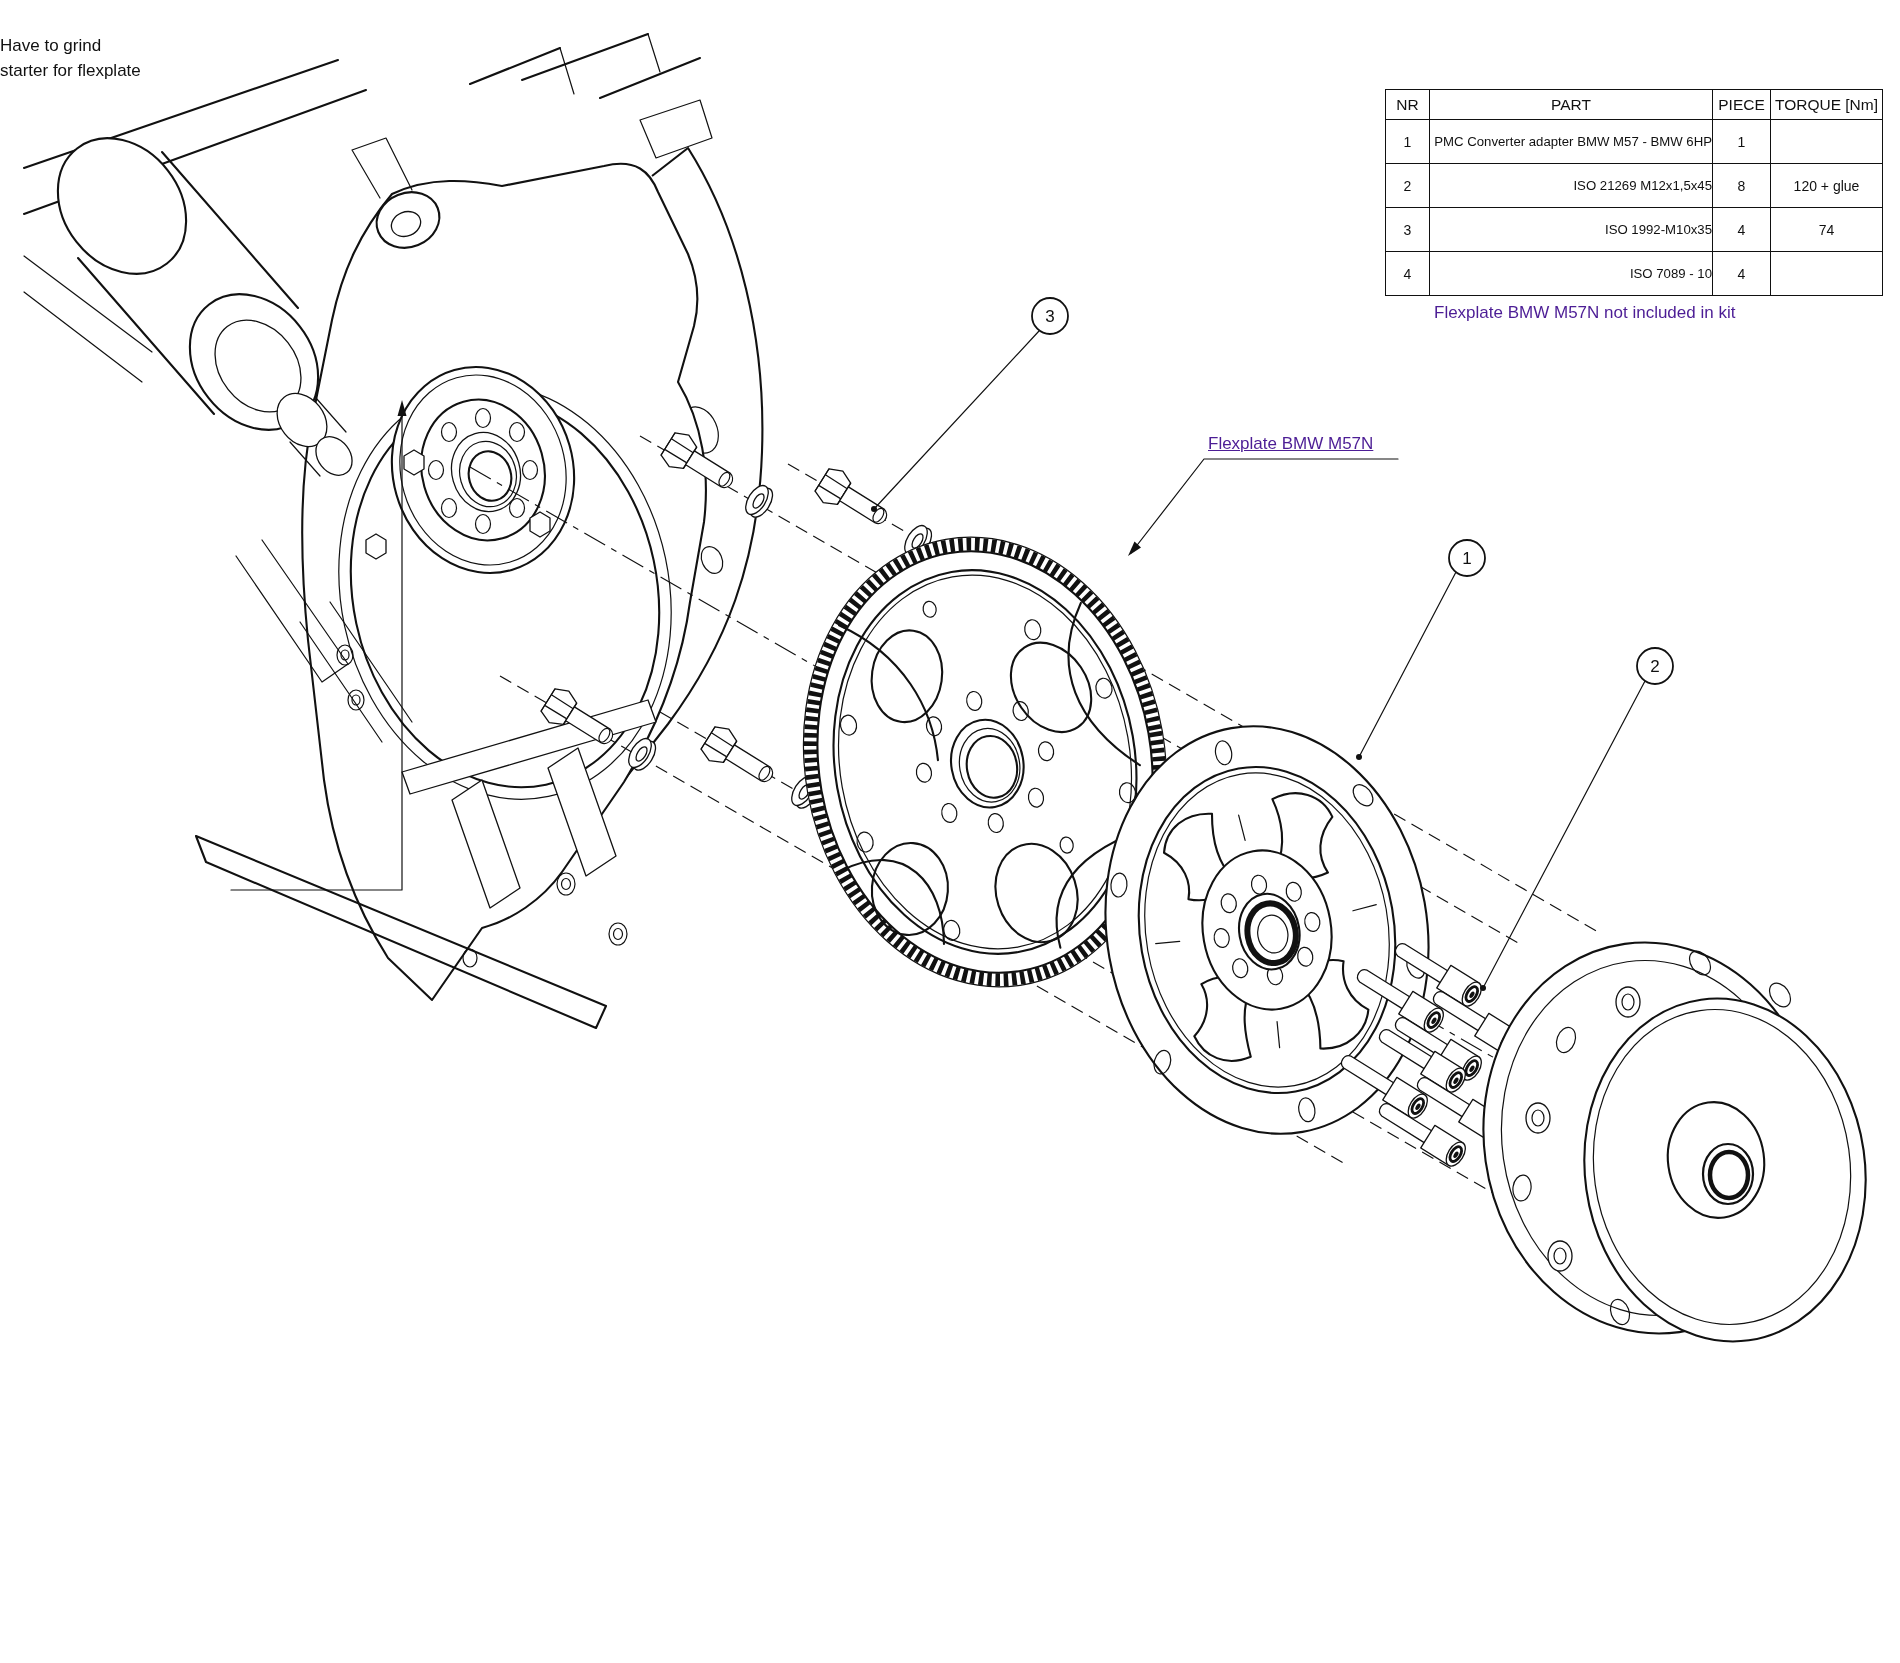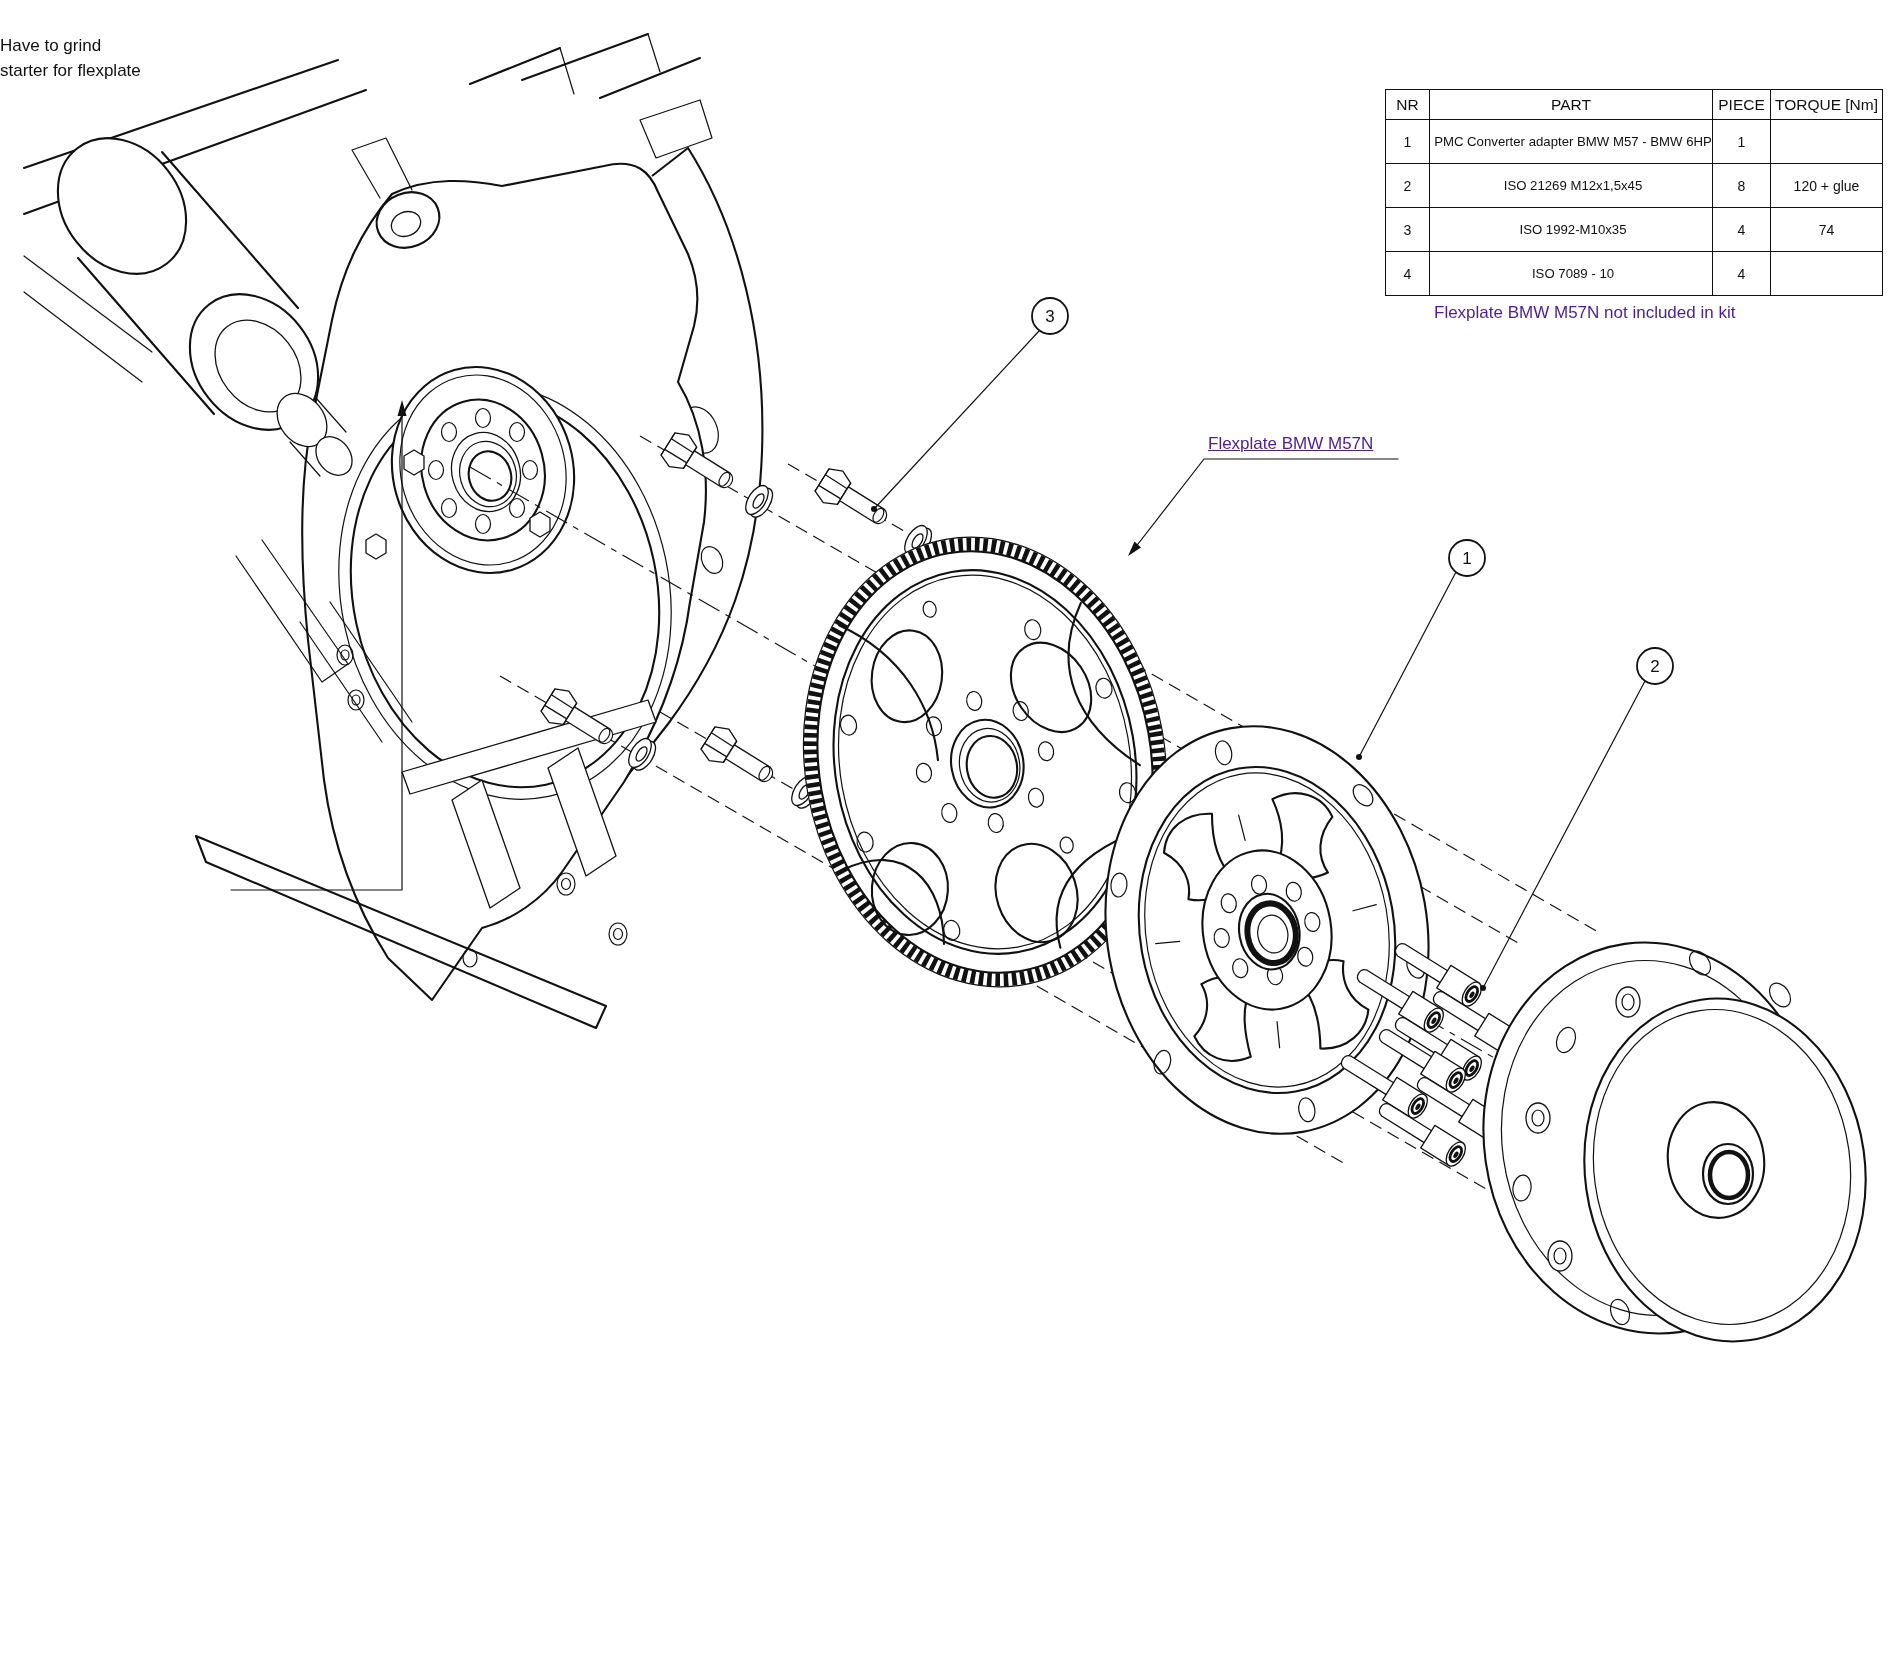--- a/index.html
+++ b/index.html
@@ -18,21 +18,21 @@
   .callout-circle{fill:#fff;stroke:#111;stroke-width:1.8;}
   .callout-num{font-family:"Liberation Sans",sans-serif;font-size:17px;fill:#111;}
 
   
   #parts-table{position:absolute;left:1385px;top:89px;width:497px;border-collapse:collapse;
                table-layout:fixed;background:#fff;padding-left:29px;}
   #parts-table th,#parts-table td{border:1.5px solid #111;color:#111;overflow:hidden;
                white-space:nowrap;padding:0;}
   #parts-table th{font-size:15.5px;font-weight:normal;height:29px;text-align:center;}
   #parts-table td{font-size:14px;height:43px;text-align:center;}
-  #parts-table td.part-cell{font-size:13.2px;text-align:center;padding-left:4px;}
+  #parts-table td.part-cell{font-size:13.2px;text-align:right;padding-left:4px;}
   .col-nr{width:44px;}.col-part{width:283px;}.col-piece{width:58px;}.col-torque{width:112px;}
 
   .note-text{position:absolute;font-size:17px;color:#4c1d95;white-space:nowrap;}
   #table-note{left:1434px;top:303px;}
   #flexplate-label{left:1208px;top:434px;text-decoration:underline;}
   #grind-note{left:237px;top:838px;font-size:17px;line-height:1.45;color:#111;margin-top:34px;}
 </style>
 </head>
 <body>
 

